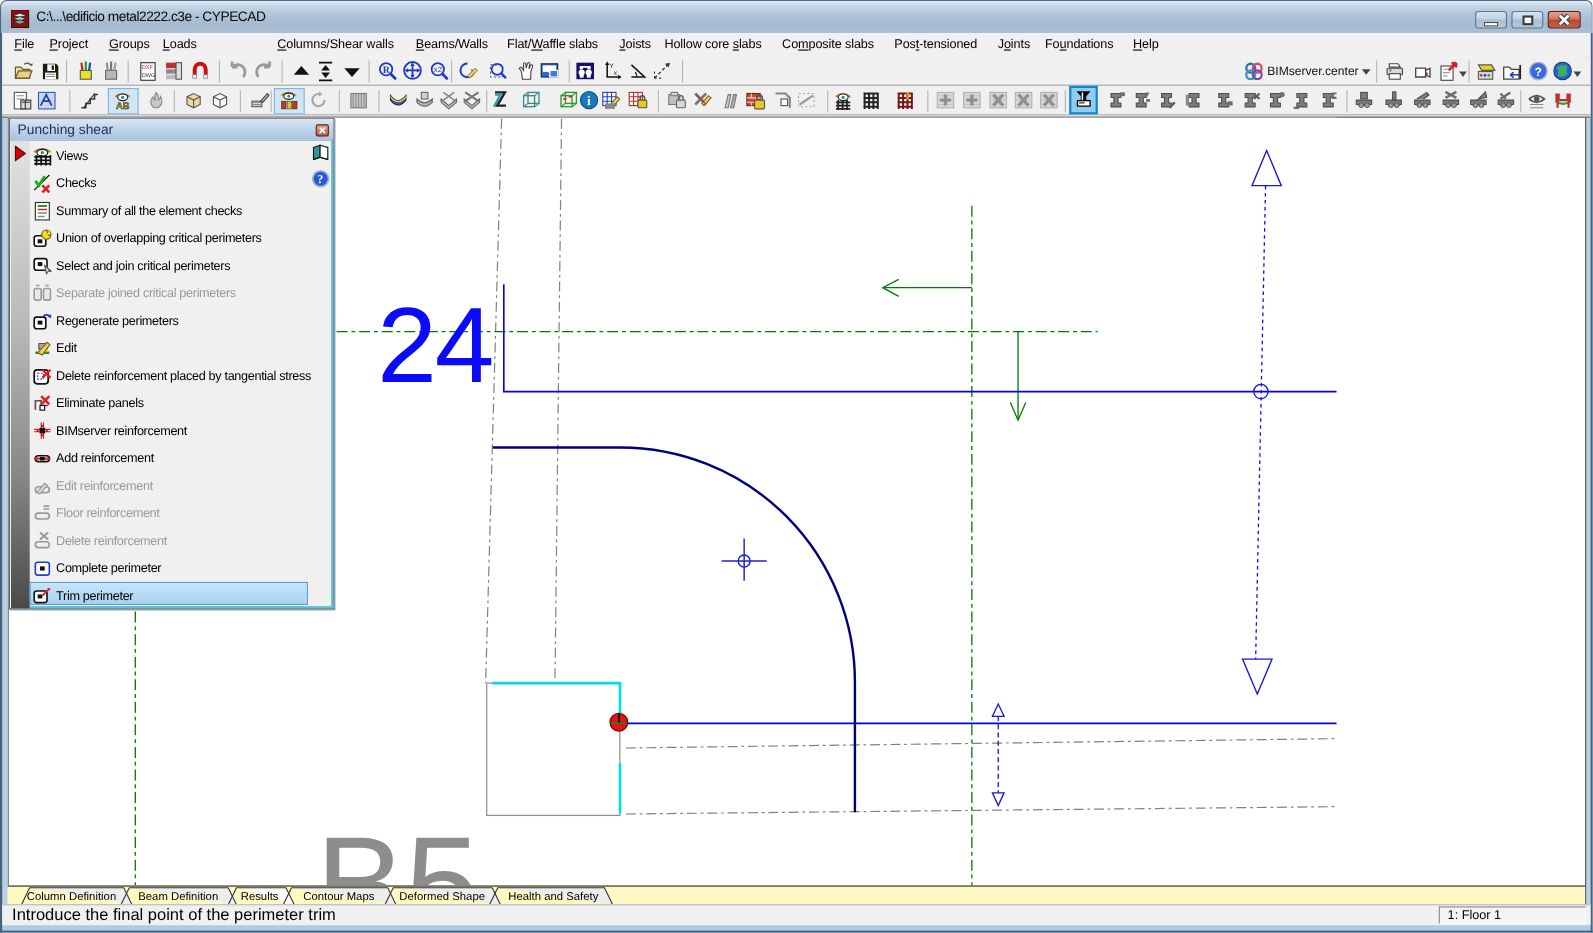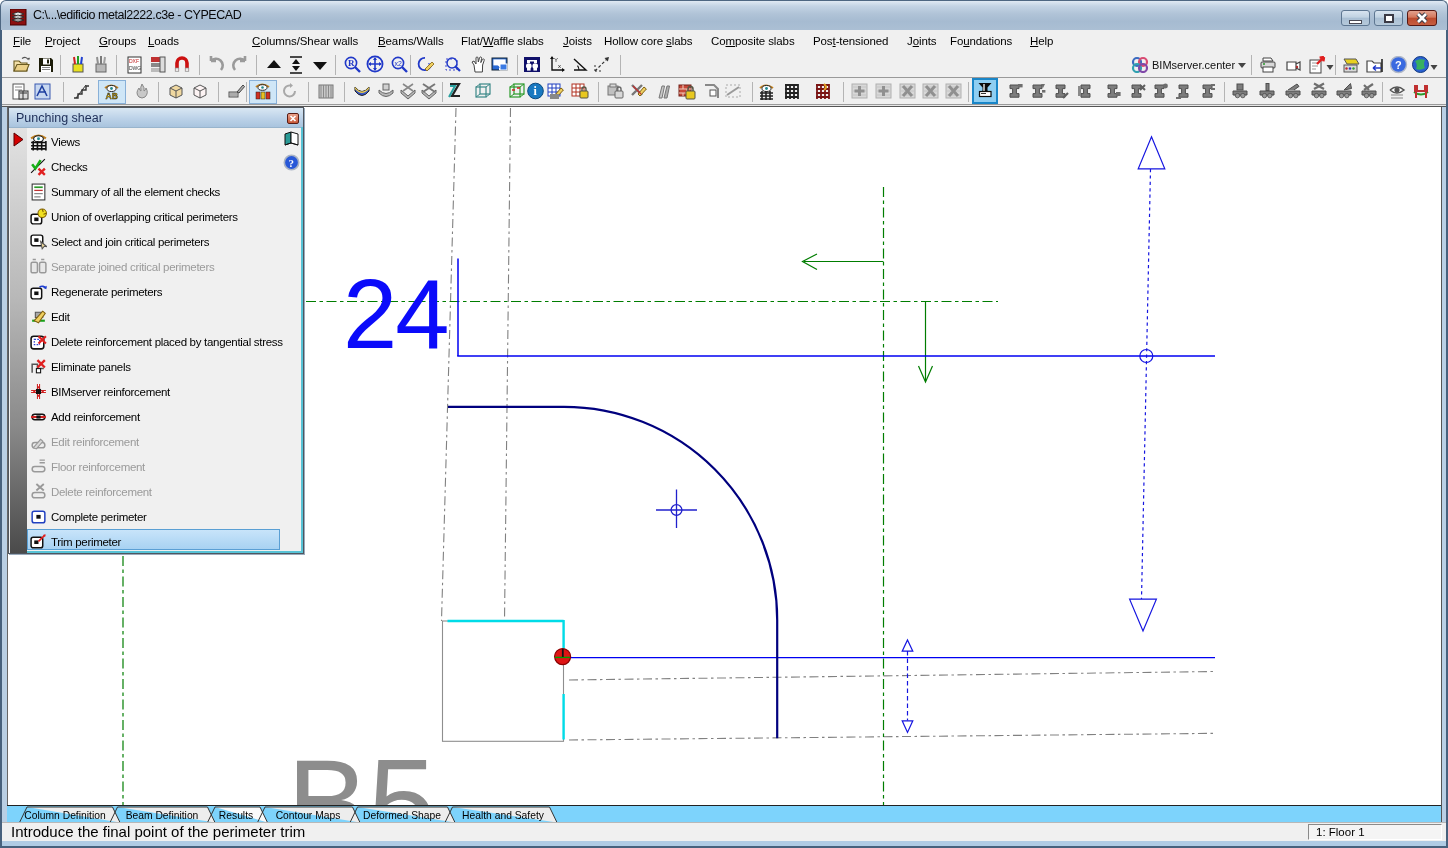--- a/index.html
+++ b/index.html
@@ -689,21 +689,21 @@
 <svg class="abs" style="left:274px;top:23px" width="17" height="16" viewBox="0 0 17 16">
         <path d="M2 3 L8 1 L8 12 L2 14 Z" fill="#2a9a96" stroke="#111"></path>
         <path d="M8 1 L15 3 L15 14 L8 12 Z" fill="#fff" stroke="#111"></path>
         <path d="M2 14 L8 12 L15 14" fill="none" stroke="#111"></path>
       </svg>
 <svg class="abs" style="left:274px;top:46px" width="17" height="17" viewBox="0 0 17 17">
         <circle cx="8.5" cy="8.5" r="7.2" fill="#2858d8" stroke="#aab4c4" stroke-width="1.6"></circle>
         <text x="5.4" y="12.6" font-size="11" font-weight="bold" fill="#fff" font-family="Liberation Serif">?</text>
       </svg>
 </div>
-<div class="abs" style="left:7px;top:805px;width:1434px;height:17px;background:#7dd3fc;border-top:1px solid #222;box-sizing:border-box;">
+<div class="abs" style="left:7px;top:805px;width:1434px;height:17px;background:#fef9c3;border-top:1px solid #222;box-sizing:border-box;">
 <svg width="1434" height="17" viewBox="7 0 1434 17" style="position:absolute;left:0;top:0">
 <path d="M27.0 1 L112.5 1 L120.0 16.5 M27.0 1 L19.5 16.5" fill="#ededed" stroke="#333" stroke-width="1"></path>
         <path d="M117.5 1 L207.5 1 L215.0 16.5 M117.5 1 L110.0 16.5" fill="#ededed" stroke="#333" stroke-width="1"></path>
         <path d="M215.0 1 L260.0 1 L267.5 16.5 M215.0 1 L207.5 16.5" fill="#fafafa" stroke="#333" stroke-width="1"></path>
         <path d="M265.0 1 L352.5 1 L360.0 16.5 M265.0 1 L257.5 16.5" fill="#ededed" stroke="#333" stroke-width="1"></path>
         <path d="M357.5 1 L447.5 1 L455.0 16.5 M357.5 1 L350.0 16.5" fill="#ededed" stroke="#333" stroke-width="1"></path>
         <path d="M452.5 1 L549.5 1 L557.0 16.5 M452.5 1 L445.0 16.5" fill="#ededed" stroke="#333" stroke-width="1"></path>
         <text x="65" y="12.5" font-size="10.3" fill="#000" text-anchor="middle" font-family="Liberation Sans,sans-serif">Column Definition</text>
         <text x="162" y="12.5" font-size="10.3" fill="#000" text-anchor="middle" font-family="Liberation Sans,sans-serif">Beam Definition</text>
         <text x="236" y="12.5" font-size="10.3" fill="#000" text-anchor="middle" font-family="Liberation Sans,sans-serif">Results</text>

